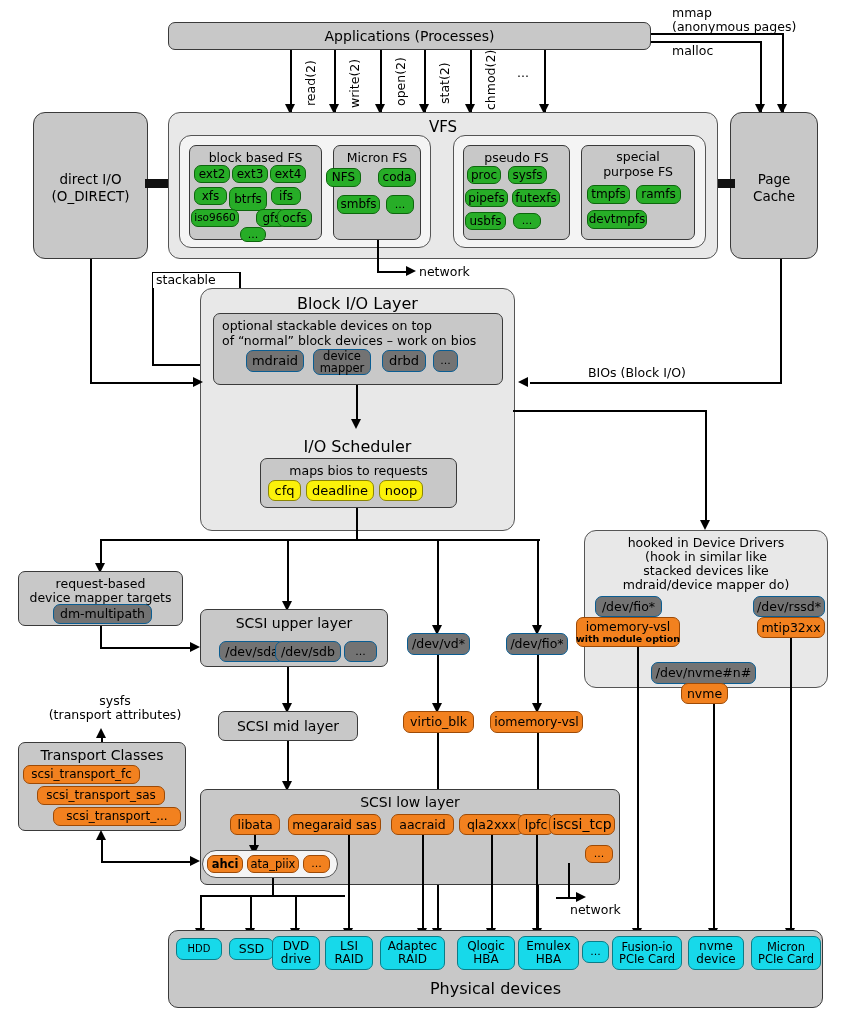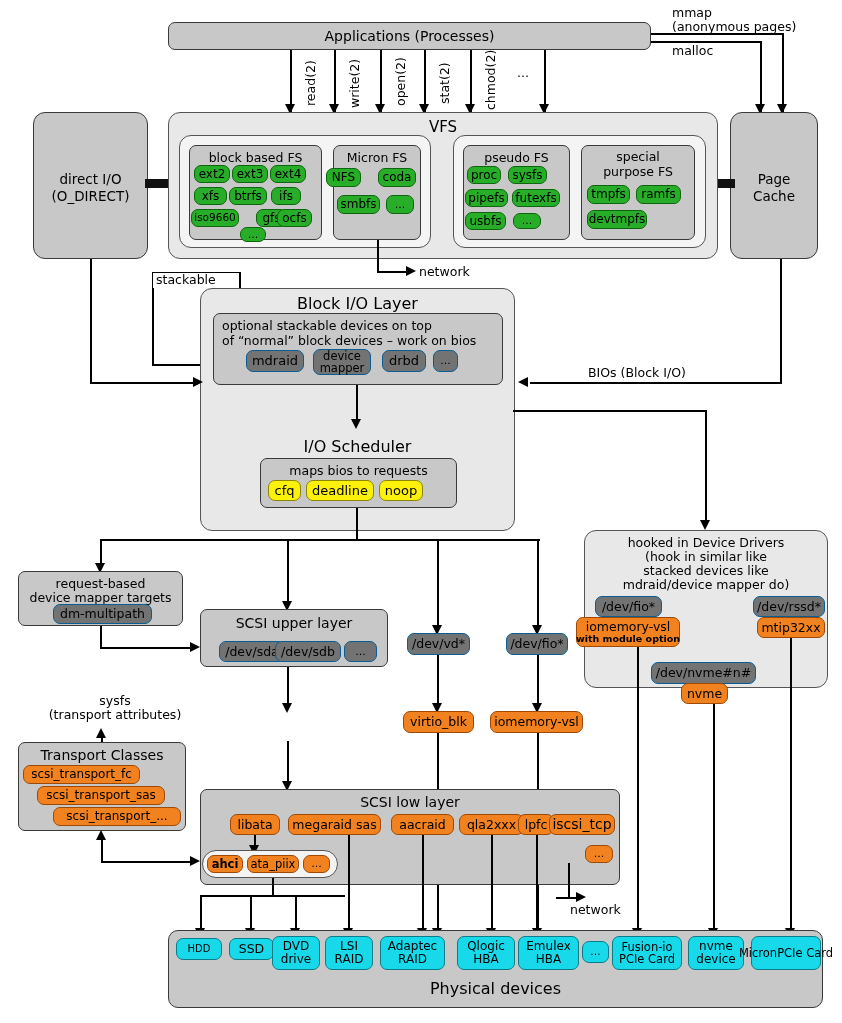--- a/index.html
+++ b/index.html
@@ -142,21 +142,21 @@
 
   <div class="box-white" style="left:179px; top:135px; width:252px; height:113px;"></div>
 
   <div class="box" style="left:189px; top:145px; width:133px; height:95px; border-radius:7px;">
     <div class="box-title" style="top:4px; font-size:12.5px;">block based FS</div>
   </div>
   <div class="pill green" style="left:194px; top:165px; width:36px; height:18px; font-size:12px;">ext2</div>
   <div class="pill green" style="left:232px; top:165px; width:36px; height:18px; font-size:12px;">ext3</div>
   <div class="pill green" style="left:270px; top:165px; width:36px; height:18px; font-size:12px;">ext4</div>
   <div class="pill green" style="left:194px; top:187px; width:33px; height:18px; font-size:12px;">xfs</div>
-  <div class="pill green" style="left:229px; top:187px; width:38px; height:18px; font-size:12px;">btrfs</div>
+  <div class="pill green" style="left:229px; top:187px; width:38px; height:24px; font-size:12px;">btrfs</div>
   <div class="pill green" style="left:271px; top:187px; width:30px; height:18px; font-size:12px;">ifs</div>
   <div class="pill green" style="left:191px; top:209px; width:48px; height:18px; font-size:10.5px;">iso9660</div>
   <div class="pill green" style="left:256px; top:209px; width:31px; height:18px; font-size:12px;">gfs</div>
   <div class="pill green" style="left:277px; top:209px; width:35px; height:18px; font-size:12px;">ocfs</div>
   <div class="pill green" style="left:240px; top:227px; width:26px; height:15px; font-size:11px;">...</div>
 
   <div class="box" style="left:333px; top:145px; width:88px; height:95px; border-radius:7px;">
     <div class="box-title" style="top:4px; font-size:12.5px;">Micron FS</div>
   </div>
   <div class="pill green" style="left:319px; top:168px; width:35px; height:19px; font-size:12px;margin-left:7px;">NFS</div>
@@ -286,20 +286,23 @@
   <div class="box" style="left:200px; top:609px; width:188px; height:58px; border-radius:7px;">
     <div class="box-title" style="top:5px; font-size:14px;">SCSI upper layer</div>
   </div>
   <div class="pill blue" style="left:190px; top:641px; width:66px; height:21px; font-size:12.5px;margin-left:29px;">/dev/sda</div>
   <div class="pill blue" style="left:275px; top:641px; width:66px; height:21px; font-size:12.5px;">/dev/sdb</div>
   <div class="pill blue" style="left:344px; top:641px; width:33px; height:21px; font-size:11px;">...</div>
 
   <div class="ln lnv" style="left:287px; top:667px; height:42px;"></div>
   <div class="ar ar-d" style="left:282px; top:703px;"></div>
 
+  <div class="box" style="left:218px; top:711px; width:140px; height:30px; border-radius:7px;">
+    <div class="box-title" style="top:6px; font-size:14px;">SCSI mid layer</div>
+  </div>
   <div class="ln lnv" style="left:287px; top:741px; height:46px;"></div>
   <div class="ar ar-d" style="left:282px; top:781px;"></div>
 
   <div class="lbl lbl-c" style="left:60px; top:694px; width:110px; text-align:center;">sysfs</div>
   <div class="lbl lbl-c" style="left:37px; top:708px; width:156px; text-align:center;">(transport attributes)</div>
   <div class="ln lnv" style="left:101px; top:737px; height:11px;"></div>
   <div class="ar ar-u" style="left:96px; top:728px;"></div>
 
   <div class="box" style="left:18px; top:742px; width:168px; height:89px; border-radius:7px;">
     <div class="box-title" style="top:4px; font-size:14px;">Transport Classes</div>
@@ -401,18 +404,18 @@
     <span>...</span>
   </div>
   <div class="pill cyan" style="left:612px; top:936px; width:70px; height:34px; font-size:11.5px; flex-direction:column;">
     <span>Fusion-io</span>
     <span>PCIe Card</span>
   </div>
   <div class="pill cyan" style="left:688px; top:936px; width:56px; height:34px; font-size:12px; flex-direction:column;">
     <span>nvme</span>
     <span>device</span>
   </div>
-  <div class="pill cyan" style="left:751px; top:936px; width:70px; height:34px; font-size:11.5px; flex-direction:row;">
+  <div class="pill cyan" style="left:751px; top:936px; width:70px; height:34px; font-size:11.5px; flex-direction:column;">
     <span>Micron</span>
     <span>PCIe Card</span>
   </div>
 
 </div>
 
 </body></html>

